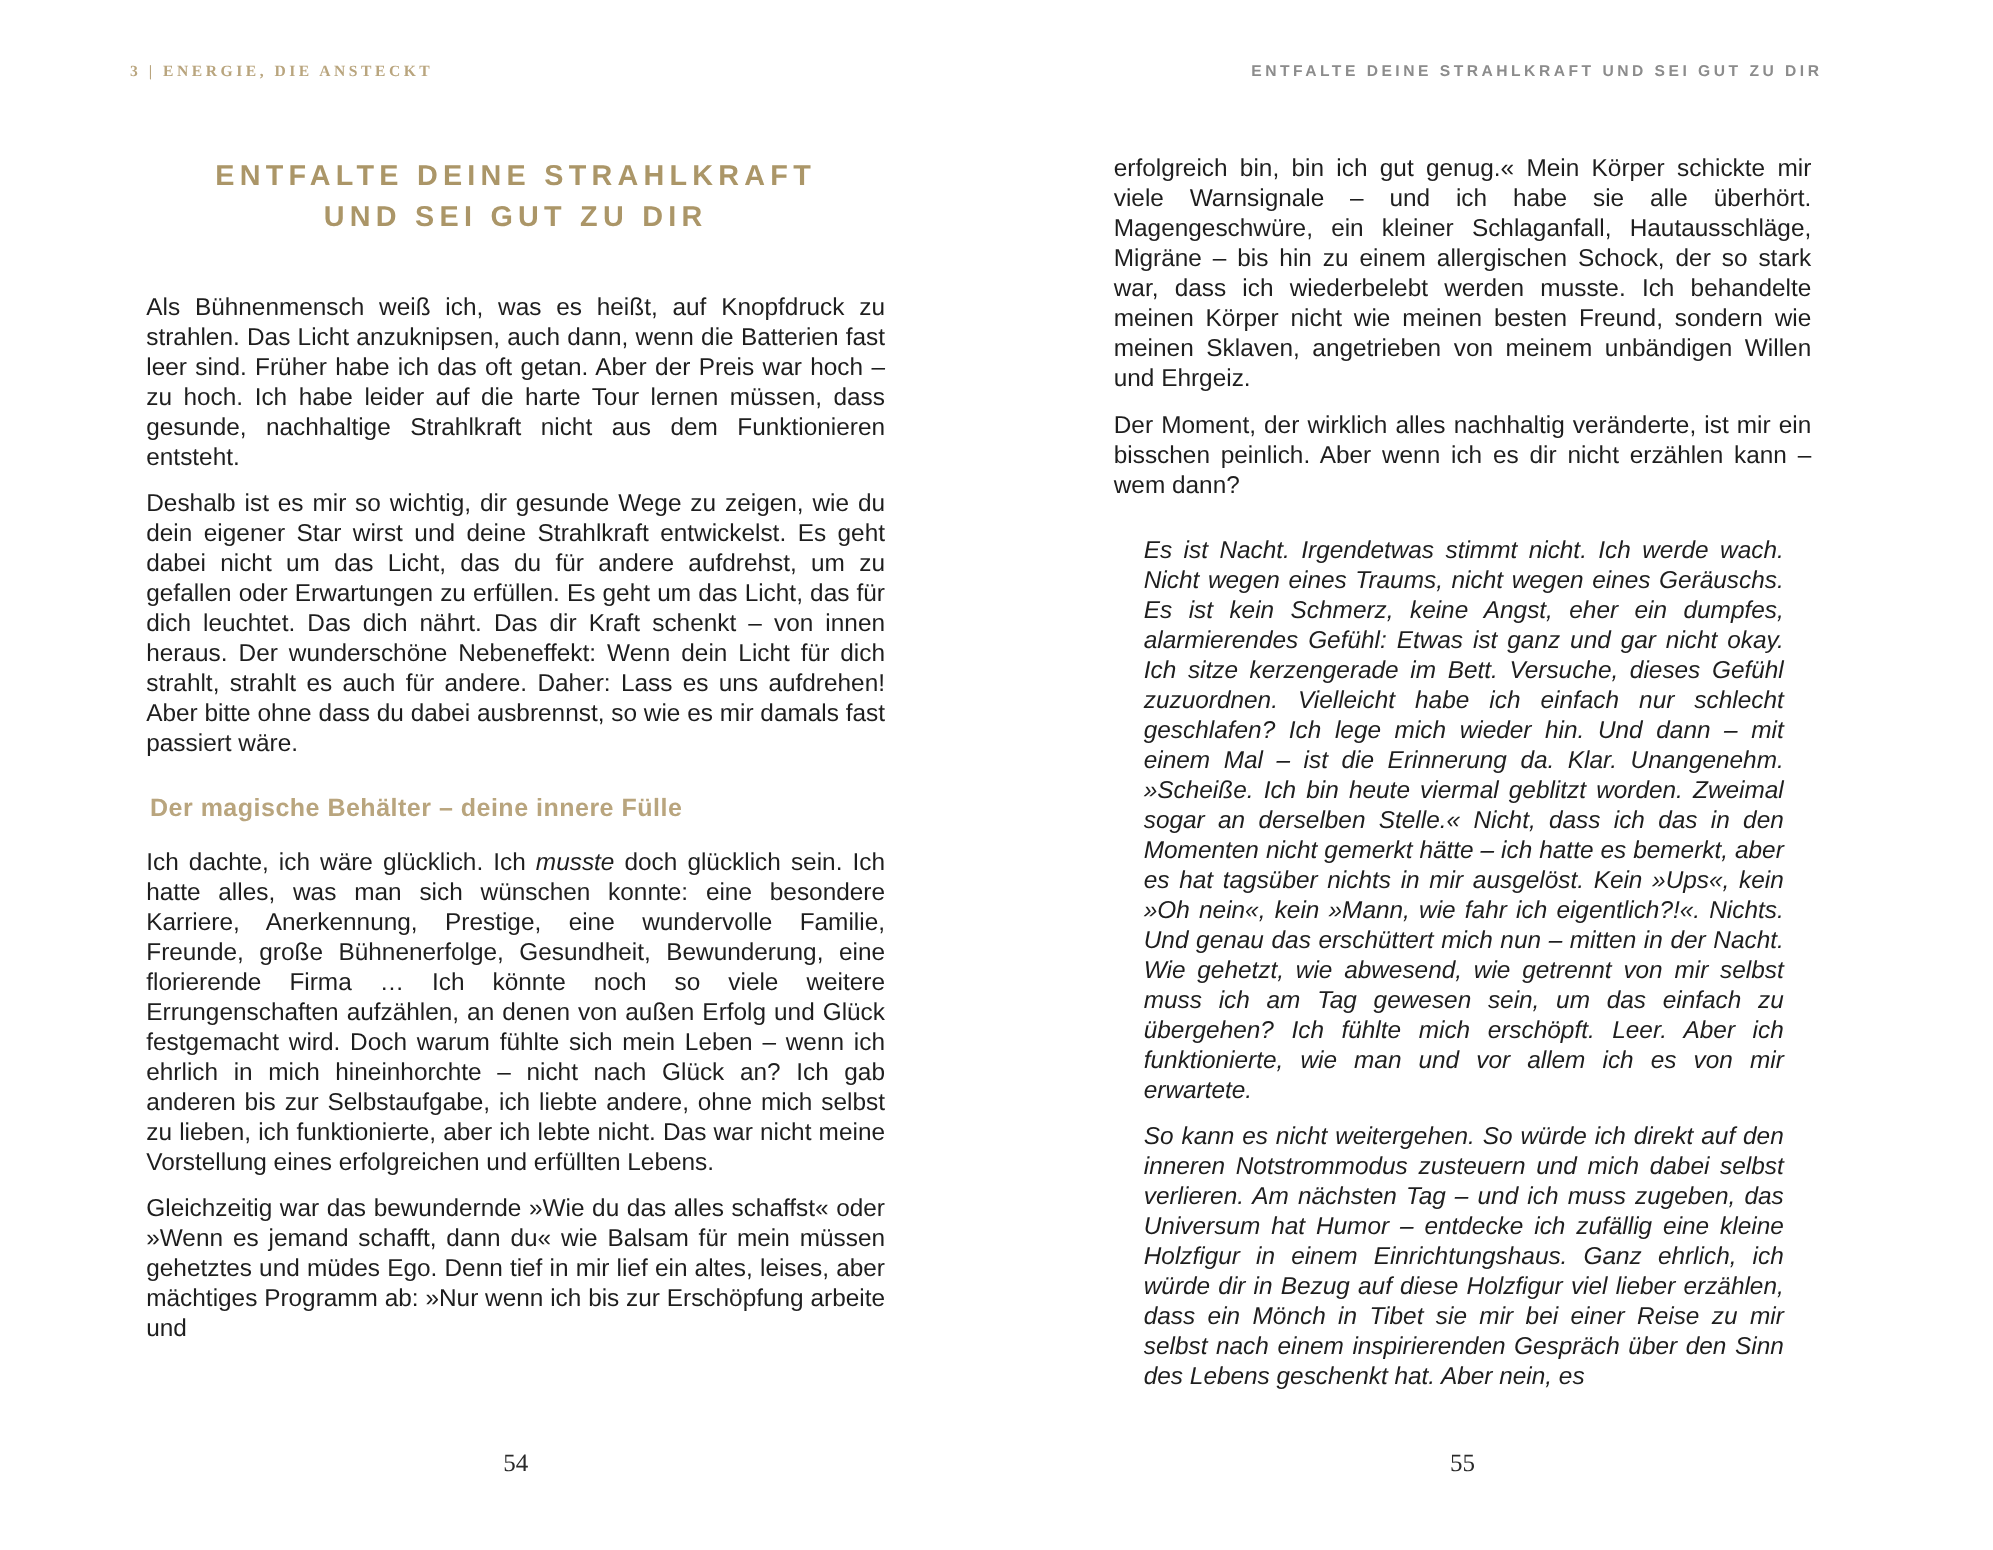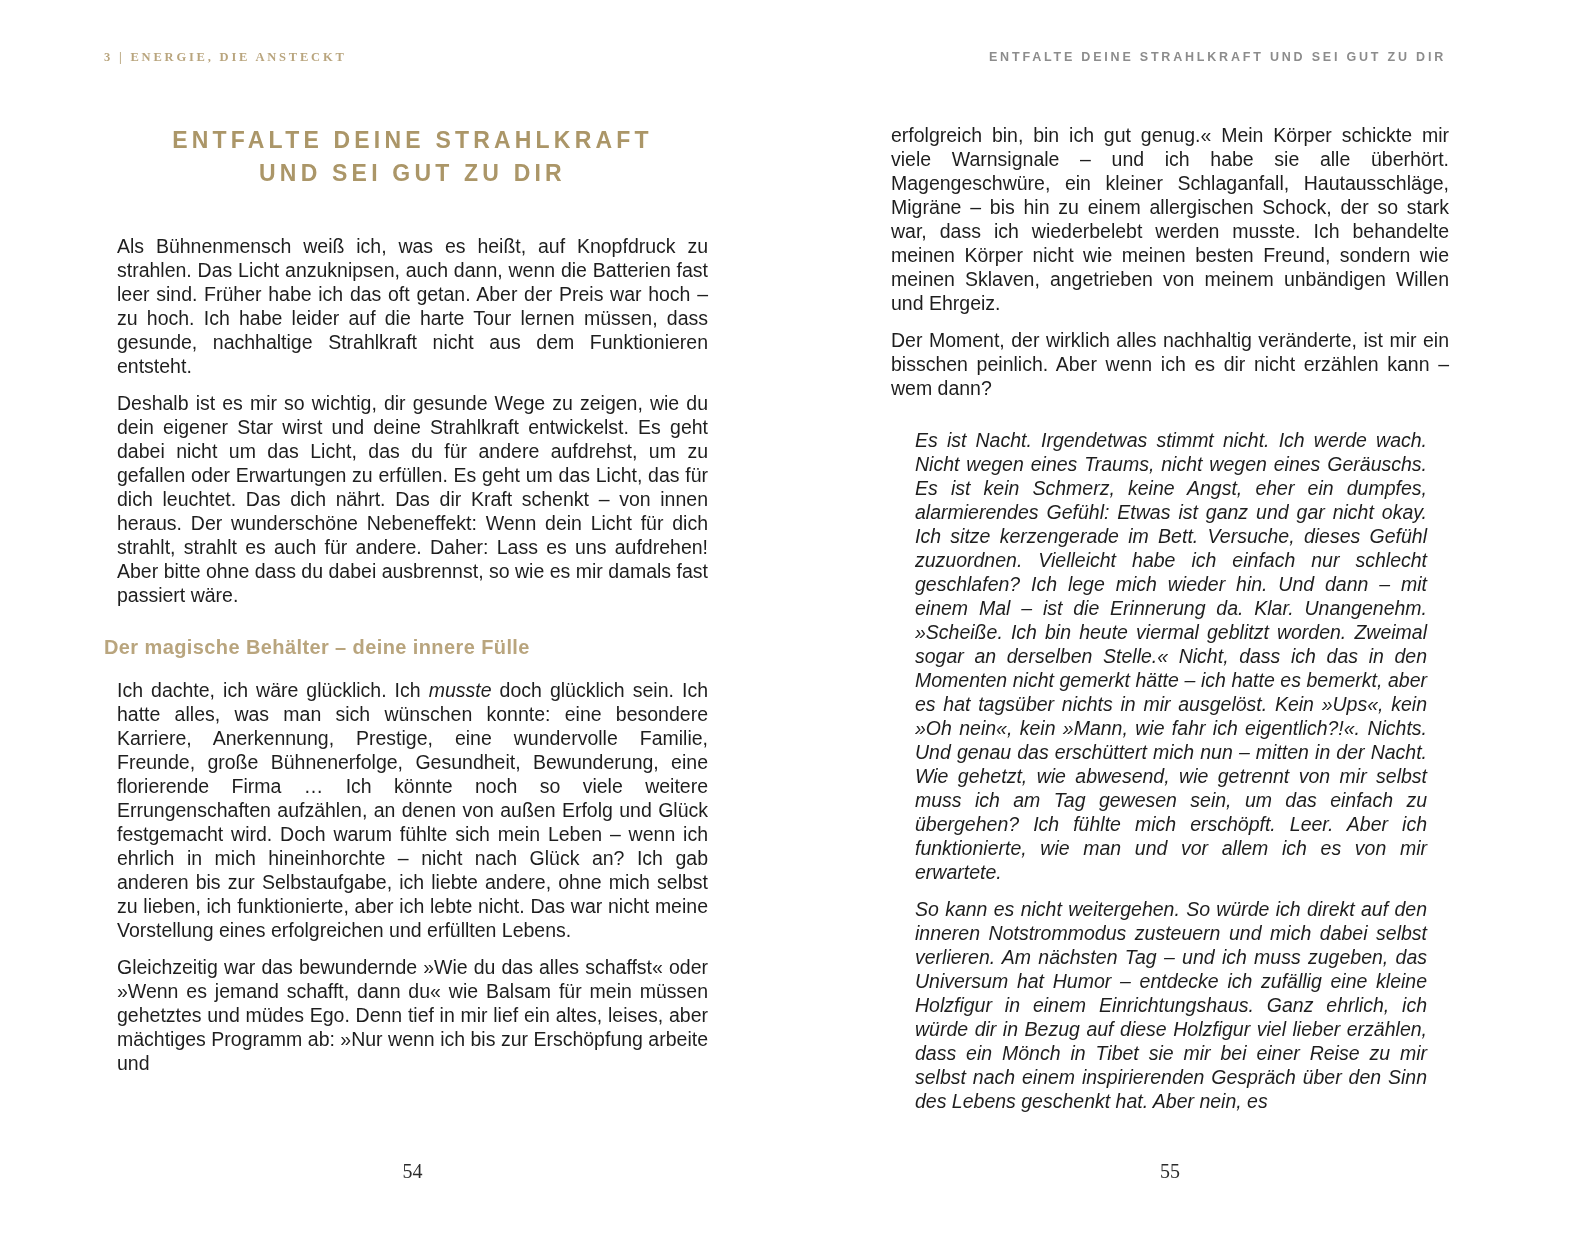--- a/index.html
+++ b/index.html
@@ -23,21 +23,21 @@
     font-weight: 600;
     letter-spacing: 2.8px;
     white-space: nowrap;
   }
   .running-head.left {
     left: 104px;
     color: var(--accent-gold, #b3a07d);
     font-family: Liberation Serif, serif;
   }
   .running-head.right {
-    right: 148px;
+    right: 136px;
     color: var(--header-gray, #8c8c8c);
     padding-left: 20px;
   }
   
   .page-col {
     position: absolute;
     top: 0;
   }
   .page-col.left  { left: 104px;  width: 617px; }
   .page-col.right { left: 878px;  width: 584px; }
@@ -63,21 +63,21 @@
     font-size: 19.5px;
     line-height: 24px;
     color: var(--body-color, #1e1e1e);
     text-align: justify;
     hyphens: auto;
     -webkit-hyphens: auto;
   }
   .body-flow p em { font-style: italic; }
 
   .sub-heading {
-    margin: 22px 0 2px 0;
+    margin: 22px 0 2px 16px;
     font-family: "Liberation Sans", sans-serif;
     font-size: 20px;
     font-weight: 600;
     letter-spacing: 0.4px;
     line-height: 36px;
     color: var(--accent-gold, #b9a57e);
   }
   .italic-block {
     margin: 28px 22px 0 24px;
   }

